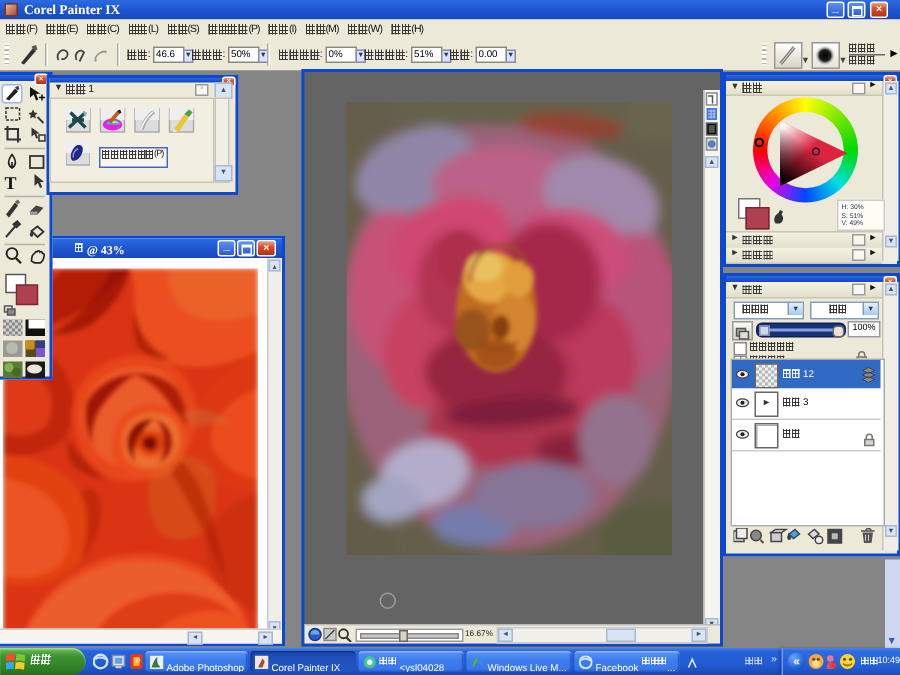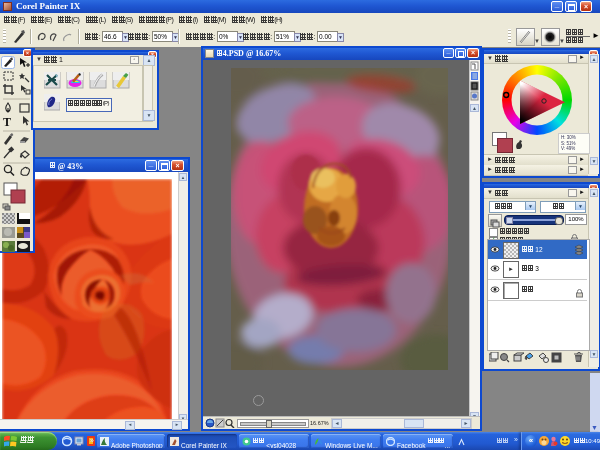--- a/index.html
+++ b/index.html
@@ -103,33 +103,20 @@
   </div>
   <span class="ab" style="left:559px;top:12px;font-size:6px;color:#444;">▼</span>
   <div class="ab" style="left:566px;top:3px;width:24px;height:7px;border-bottom:1px solid #666;"><i class="z zs"></i><i class="z zs"></i><i class="z zs"></i></div>
   <div class="ab" style="left:566px;top:11px;width:24px;height:7px;"><i class="z zs"></i><i class="z zs"></i><i class="z zs"></i></div>
   <span class="ab" style="left:592px;top:5px;font-size:8px;color:#000;">►</span>
 </div>
 
 <div class="ab" style="left:0;top:47px;width:600px;height:385px;background:#858585;"></div>
 
 <div class="ab" style="left:201px;top:46px;width:281px;height:385px;border:2px solid #0d49d0;box-sizing:border-box;background:#646464;">
-  <div class="blue ab" style="left:0;top:0;width:277px;height:12px;">
-    <div class="ab" style="left:2px;top:1px;width:9px;height:9px;background:linear-gradient(#fdf6e3,#e8d8b0);border:1px solid #888;box-sizing:border-box;"></div>
-    <div class="ab" style="left:14px;top:2px;white-space:nowrap;"><i class="z zs zw"></i><span style="color:#fff;font-weight:bold;font-size:8px;font-family:'Liberation Serif',serif;vertical-align:top;line-height:8px;">4.PSD @ 16.67%</span></div>
-    <div class="btn bmin" style="left:240px;top:0px;width:11px;height:10px;">
-        <span class="glyph" style="top:-3px;font-size:7px;">_</span>
-      </div>
-    <div class="btn bmax" style="left:252px;top:0px;width:11px;height:10px;">
-        <span class="glyph" style="top:1px;"><span style="display:inline-block;width:4px;height:4px;border:1px solid #fff;border-top-width:1.5px;"></span></span>
-      </div>
-    <div class="btn bclose" style="left:264px;top:0px;width:12px;height:10px;">
-        <span class="glyph" style="font-size:7px;top:-1px;">×</span>
-      </div>
-  </div>
 
   <div class="ab" style="right:0;top:12px;width:10px;height:358px;background:#f6f4ef;border-left:1px solid #c8c8c8;">
     <svg width="9" height="50" viewBox="0 0 9 50">
       <rect x="1" y="2" width="7" height="8" fill="#fff" stroke="#888"></rect>
         <path d="M2 4h3v5" stroke="#555" fill="none"></path>
       <rect x="1" y="12" width="7" height="8" fill="#4878e8"></rect>
         <path d="M2 14h5 M2 16h5 M2 18h5 M4 13v6 M6 13v6" stroke="#bcd" stroke-width=".7"></path>
       <rect x="1" y="22" width="7" height="8" fill="#111" stroke="#666"></rect>
         <rect x="2.5" y="23.5" width="4" height="5" fill="#555"></rect>
       <rect x="1" y="32" width="7" height="8" fill="#ddd" stroke="#888"></rect>

